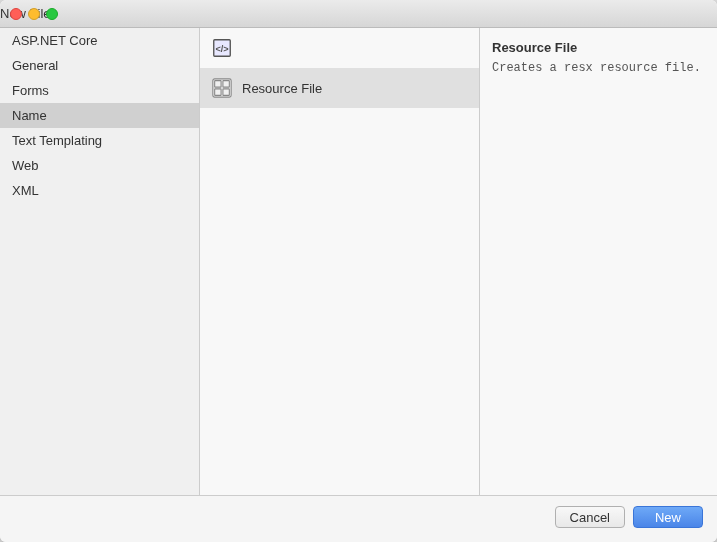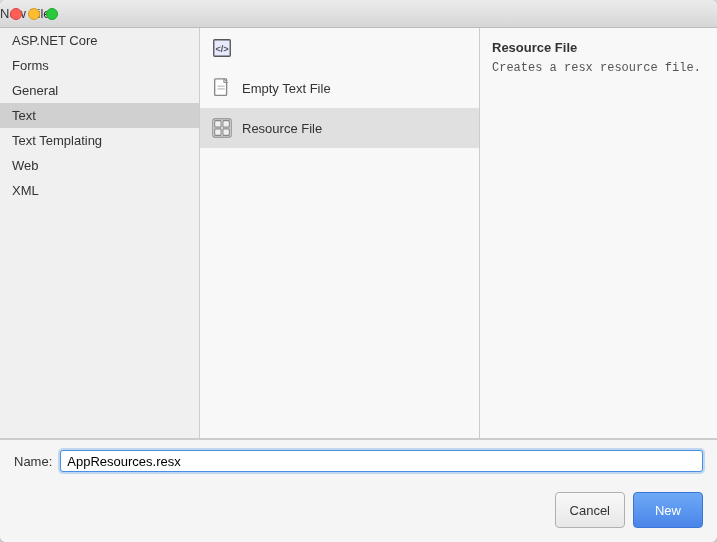--- a/index.html
+++ b/index.html
@@ -183,21 +183,21 @@
       display: flex;
       justify-content: flex-end;
       padding: 10px 14px 14px 14px;
       gap: 8px;
       background: #f5f5f5;
       flex-shrink: 0;
     }
 
     .btn {
       min-width: 70px;
-      height: 36px;
+      height: 22px;
       border-radius: 4px;
       font-size: 13px;
       cursor: pointer;
       padding: 0 14px;
       display: flex;
       align-items: center;
       justify-content: center;
     }
 
     .btn-cancel {
@@ -225,48 +225,37 @@
     </div>
     <span class="titlebar-title">New File</span>
   </div>
 
   <div class="content-area">
     <div class="panels">
 
       <div class="panel-left">
 
       <div class="sidebar-item">ASP.NET Core</div>
+          <div class="sidebar-item">General</div>
           <div class="sidebar-item">Forms</div>
-          <div class="sidebar-item">General</div>
-          <div class="sidebar-item active">Text</div>
+          <div class="sidebar-item active">Name</div>
           <div class="sidebar-item">Text Templating</div>
           <div class="sidebar-item">Web</div>
           <div class="sidebar-item">XML</div>
         </div>
 
       <div class="panel-middle">
 
       <div class="file-item">
             <div class="file-icon">
               <svg viewBox="0 0 24 24" fill="none" stroke="#555" stroke-width="1.5">
       <rect x="3" y="3" width="18" height="18" rx="1" fill="#e8e8ff" stroke="#555"></rect>
       <text x="12" y="16" text-anchor="middle" font-size="10" fill="#555" stroke="none" font-weight="bold">&lt;/&gt;</text>
     </svg>
             </div>
-          </div>
-          <div class="file-item">
-            <div class="file-icon">
-              <svg viewBox="0 0 24 24" fill="none" stroke="#555" stroke-width="1.5">
-      <rect x="4" y="2" width="13" height="18" rx="1" fill="#fff" stroke="#888"></rect>
-      <path d="M14 2 L18 6 L14 6 Z" fill="#ddd" stroke="#888" stroke-width="1"></path>
-      <line x1="7" y1="10" x2="15" y2="10" stroke="#aaa" stroke-width="1"></line>
-      <line x1="7" y1="13" x2="15" y2="13" stroke="#aaa" stroke-width="1"></line>
-    </svg>
-            </div>
-            <span>Empty Text File</span>
           </div>
           <div class="file-item active">
             <div class="file-icon">
               <svg viewBox="0 0 24 24" fill="none">
       <rect x="2" y="2" width="20" height="20" rx="2" fill="#f0f0f0" stroke="#888" stroke-width="1.2"></rect>
       <rect x="4" y="4" width="7" height="7" rx="0.5" fill="none" stroke="#888" stroke-width="1.2"></rect>
       <rect x="13" y="4" width="7" height="7" rx="0.5" fill="none" stroke="#888" stroke-width="1.2"></rect>
       <rect x="4" y="13" width="7" height="7" rx="0.5" fill="none" stroke="#888" stroke-width="1.2"></rect>
       <rect x="13" y="13" width="7" height="7" rx="0.5" fill="none" stroke="#888" stroke-width="1.2"></rect>
     </svg>
@@ -275,24 +264,20 @@
           </div>
         </div>
 
       <div class="panel-right">
         <div class="panel-right-title">Resource File</div>
         <div class="panel-right-desc">Creates a resx resource file.</div>
       </div>
 
     </div>
 
-    <div class="bottom-bar">
-      <span class="name-label">Name:</span>
-      <input class="name-input" type="text" placeholder="File name" value="AppResources.resx" style="">
-    </div>
 
     <div class="buttons-area">
       <button class="btn btn-cancel">Cancel</button>
       <button class="btn btn-new">New</button>
     </div>
   </div>
 
 </div>
 
 </body></html>

